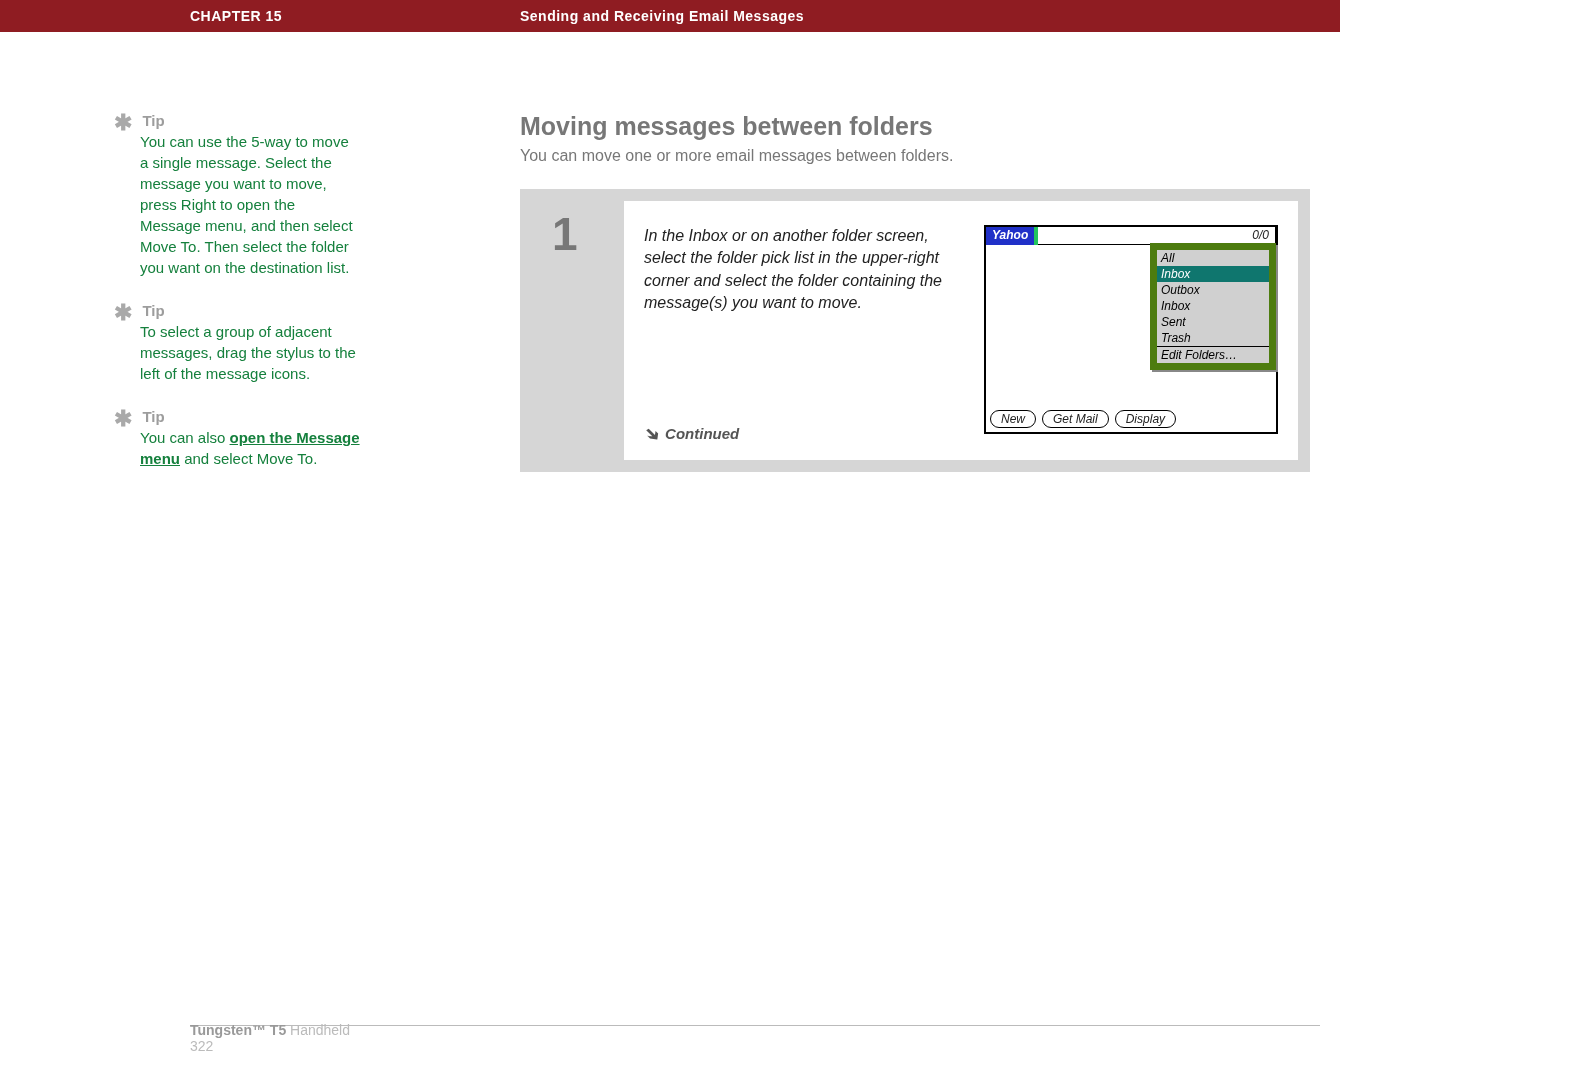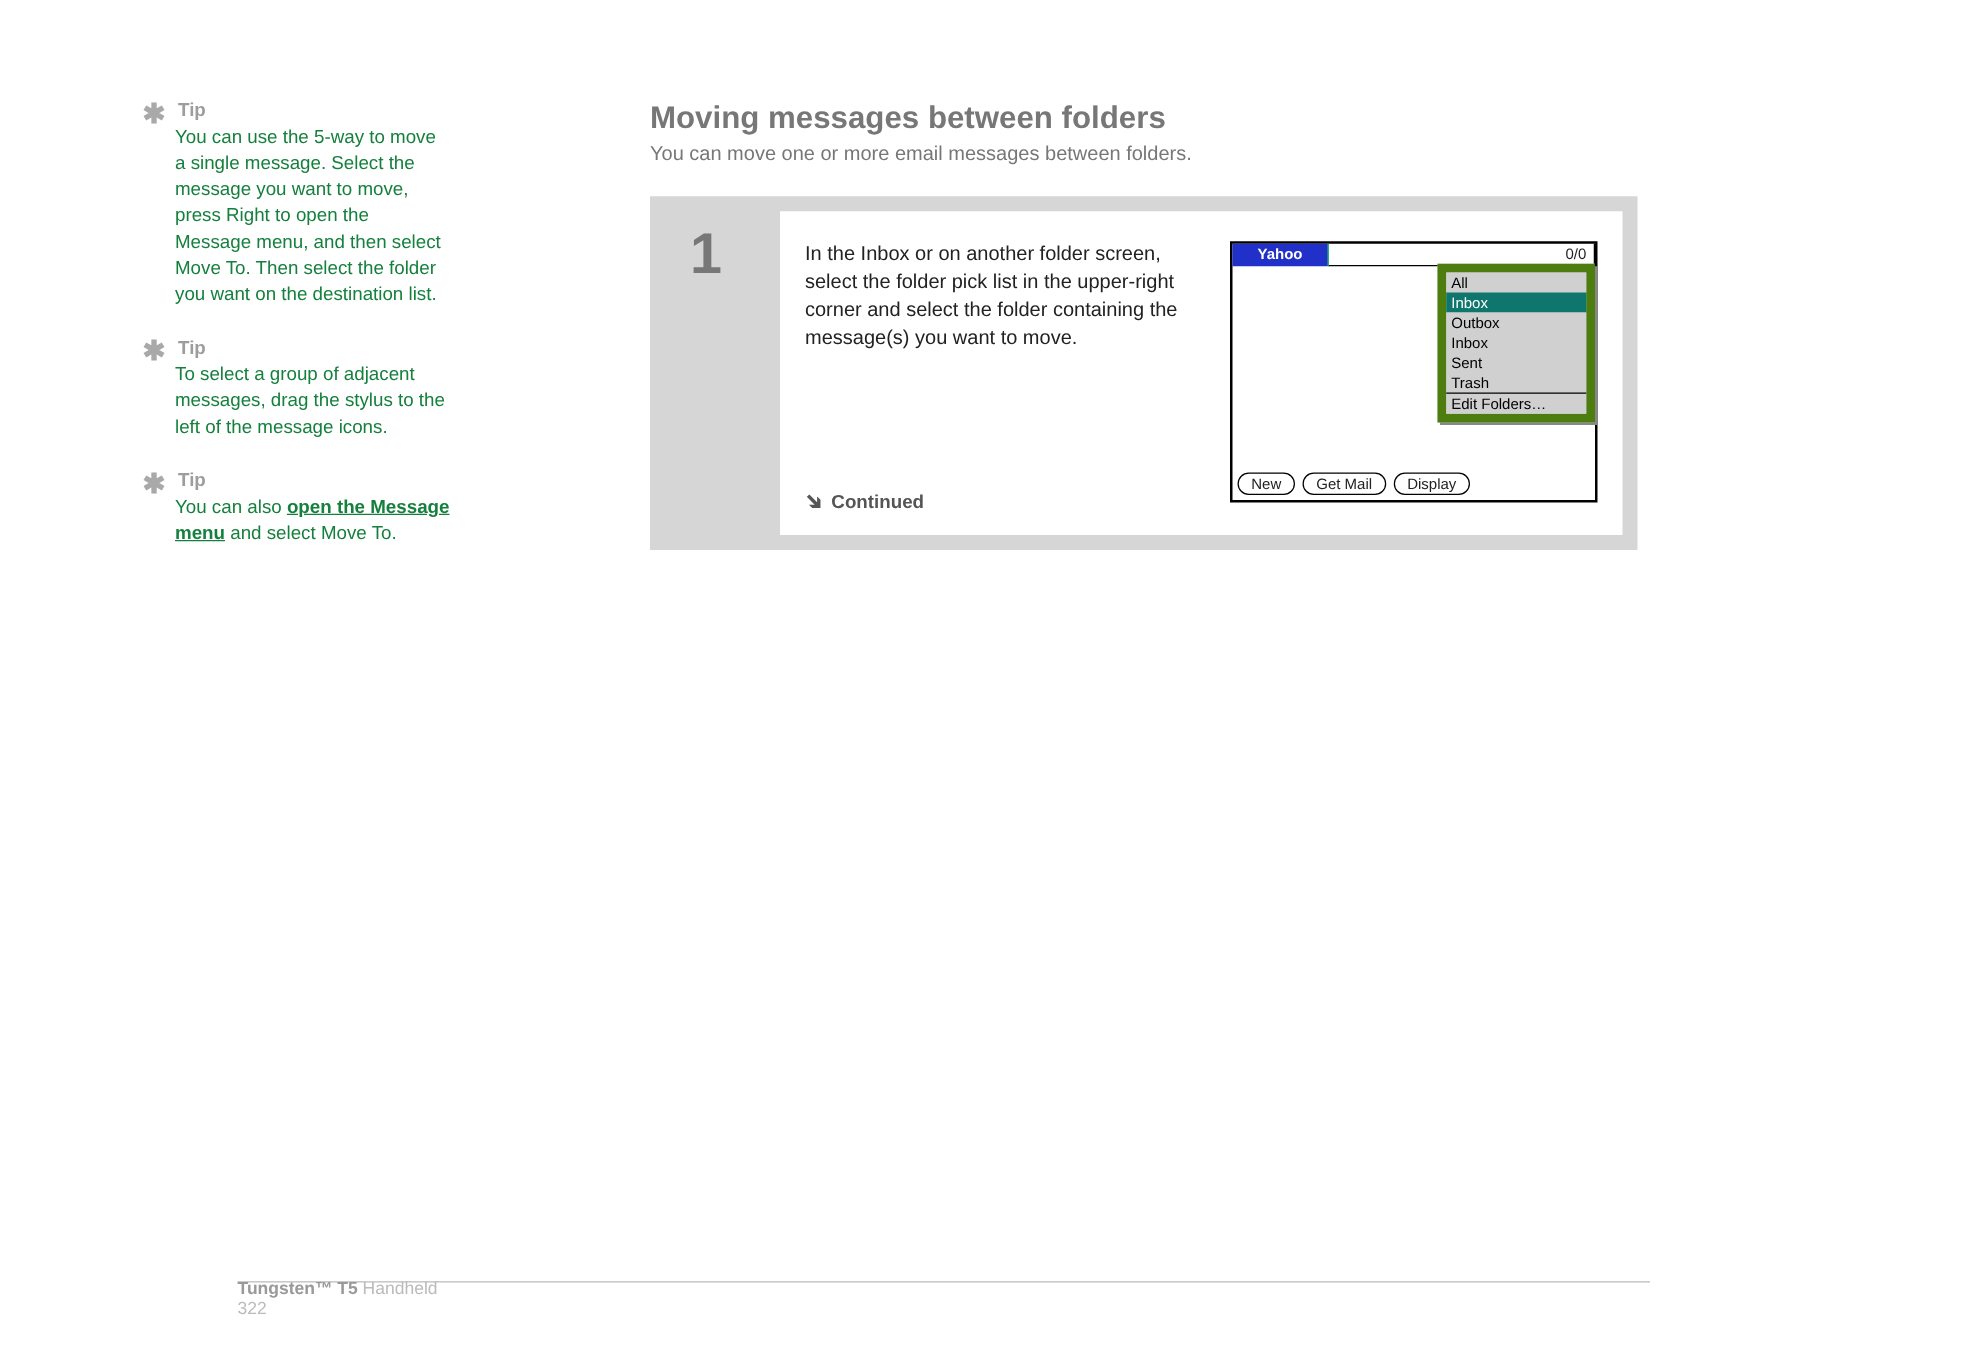--- a/index.html
+++ b/index.html
@@ -107,20 +107,21 @@
     padding-left: 20px;
     padding-top: 6px;
     font-family: Arial, sans-serif;
   }
   .step-white {
     background: #fff;
     flex: 1;
     padding: 24px 20px 18px 20px;
     display: flex;
     gap: 40px;
+    font-style: italic;
   }
   .step-text {
     width: 300px;
     font-size: 16px;
     line-height: 1.4;
     color: #222;
   }
   .continued {
     margin-top: 110px;
     font-weight: 700;
@@ -149,22 +150,22 @@
   }
   .palm-header {
     height: 18px;
     display: flex;
     font-size: 12px;
   }
   .palm-header .acct {
     background: #2030c8;
     color: #fff;
     font-weight: 700;
-    padding: 1px 20px;
-    border-right: 1px solid #22c55e;
+    padding: 1px 6px;
+    border-right: 4px solid #22c55e;
   }
   .palm-header .count {
     flex:1;
     text-align:right;
     padding: 1px 6px;
     border-bottom:1px solid #000;
     border-right: 1px solid #000;
   }
   .palm-menu {
     position:absolute;
@@ -223,20 +224,24 @@
   }
   .footer .prod {
     color:#bbb;
   }
   .footer .prod b { color:#999; font-weight:700;}
 </style>
 </head>
 <body>
 
 <div class="page">
+  <div class="topbar">
+    <div class="chapter">CHAPTER 15</div>
+    <div class="title">Sending and Receiving Email Messages</div>
+  </div>
 
   <div class="content">
     <div class="sidebar">
 
       <div class="tipblock">
         <div class="tip-head">
           <span class="asterisk">✱</span>
           <span>Tip</span>
         </div>
         <div class="tip-body">You can use the 5-way to move a single message. Select the message you want to move, press Right to open the Message menu, and then select Move To. Then select the folder you want on the destination list.</div>

